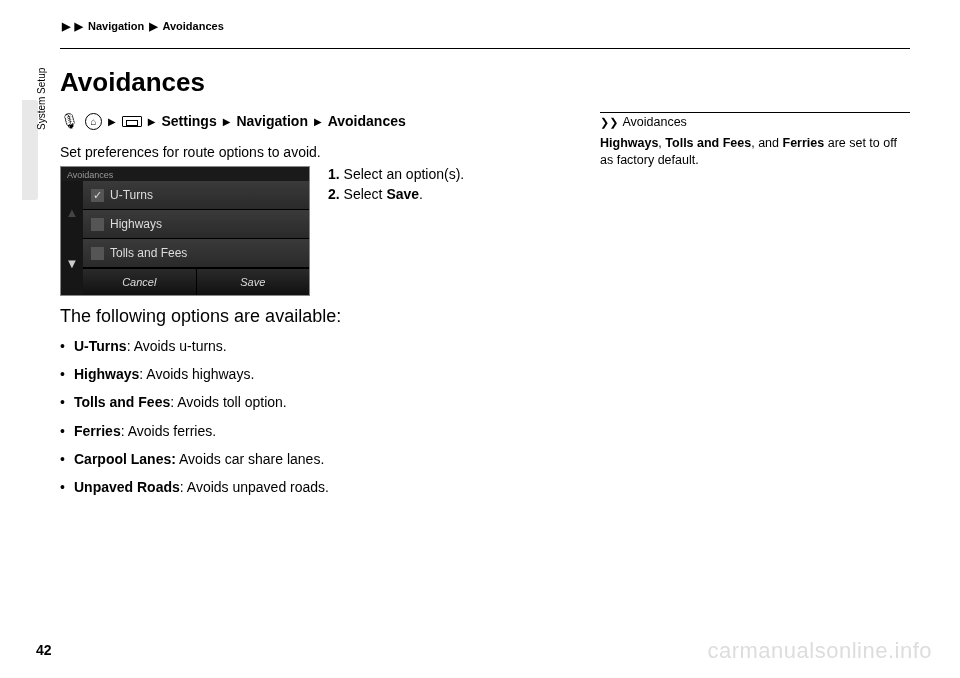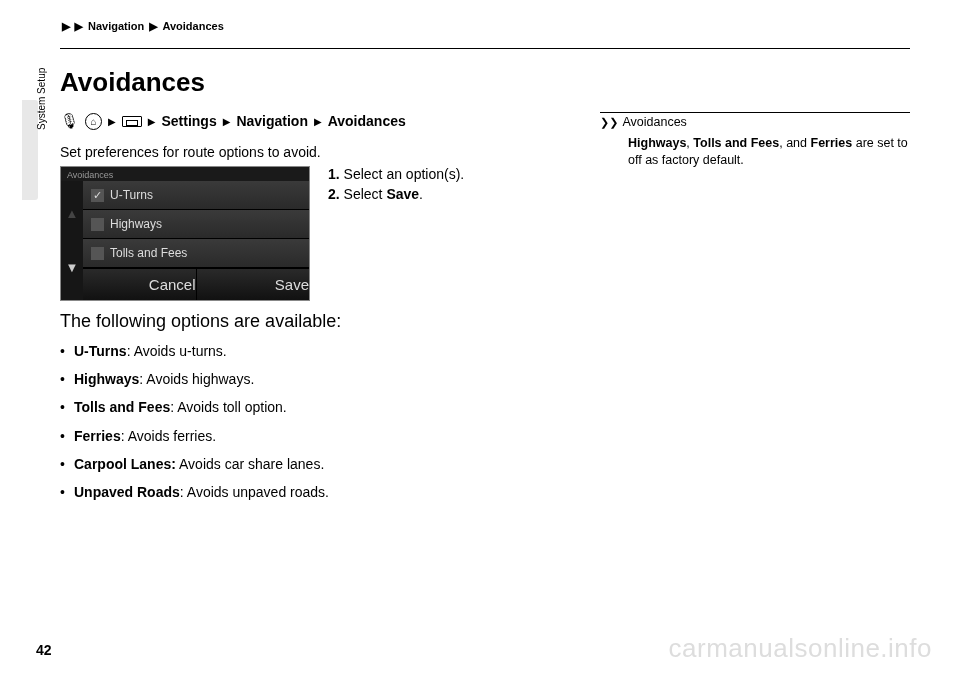--- a/index.html
+++ b/index.html
@@ -97,44 +97,44 @@
       background: linear-gradient(#3a3a3a, #2a2a2a);
       display: flex; align-items: center; gap: 6px;
     }
     .screenshot .row .chk {
       width: 13px; height: 13px; background: #555;
       display: inline-flex; align-items: center; justify-content: center;
       font-size: 11px; color: #ddd;
     }
     .screenshot .btns { display: flex; }
     .screenshot .btn {
-      flex: 1; text-align: right; padding: 7px 0;
+      flex: 1; text-align: center; padding: 7px 0;
       background: linear-gradient(#2a2a2a, #111);
-      border-top: 1px solid #000; font-size: 15px;
+      border-top: 1px solid #000; font-size: 11px; font-style: italic;
     }
     .screenshot .btn + .btn { border-left: 1px solid #000; }
     .opts-intro { font-size: 18px; margin-top: 10px; margin-bottom: 8px; }
     ul.opts { list-style: none; font-size: 14px; }
     ul.opts li { margin-bottom: 4px; padding-left: 14px; position: relative; line-height: 1.3; margin-top: 10px; }
     ul.opts li::before { content: "•"; position: absolute; left: 0; }
     .steps li { margin-bottom: 4px; }
     .steps { list-style: none; }
     .right-top {
       border-top: 1px solid #000; padding-top: 2px; font-size: 12.5px;
     }
     .right-top .rtitle { display: flex; align-items: center; gap: 4px; margin-bottom: 6px; }
     .dbl-chev { font-size: 11px; }
-    .note-body { line-height: 1.35; margin-left: 28px; }
+    .note-body { line-height: 1.35; }
     .pagenum {
       position: absolute; left: 36px; bottom: 20px;
       font-size: 14px; font-weight: bold;
     }
     .watermark {
       position: absolute; right: 28px; bottom: 14px;
-      font-size: 26px; color: #ddd; letter-spacing: 0.5px;
+      font-size: 22px; color: #ddd; letter-spacing: 0.5px;
       font-family: Arial, sans-serif;
     }
     b, .b { font-weight: bold; }
   </style>
 </head>
 <body>
 
 <div class="header-line">
   <span class="header-sep">▶</span><span class="header-sep">▶</span>
   <span>Navigation</span>

